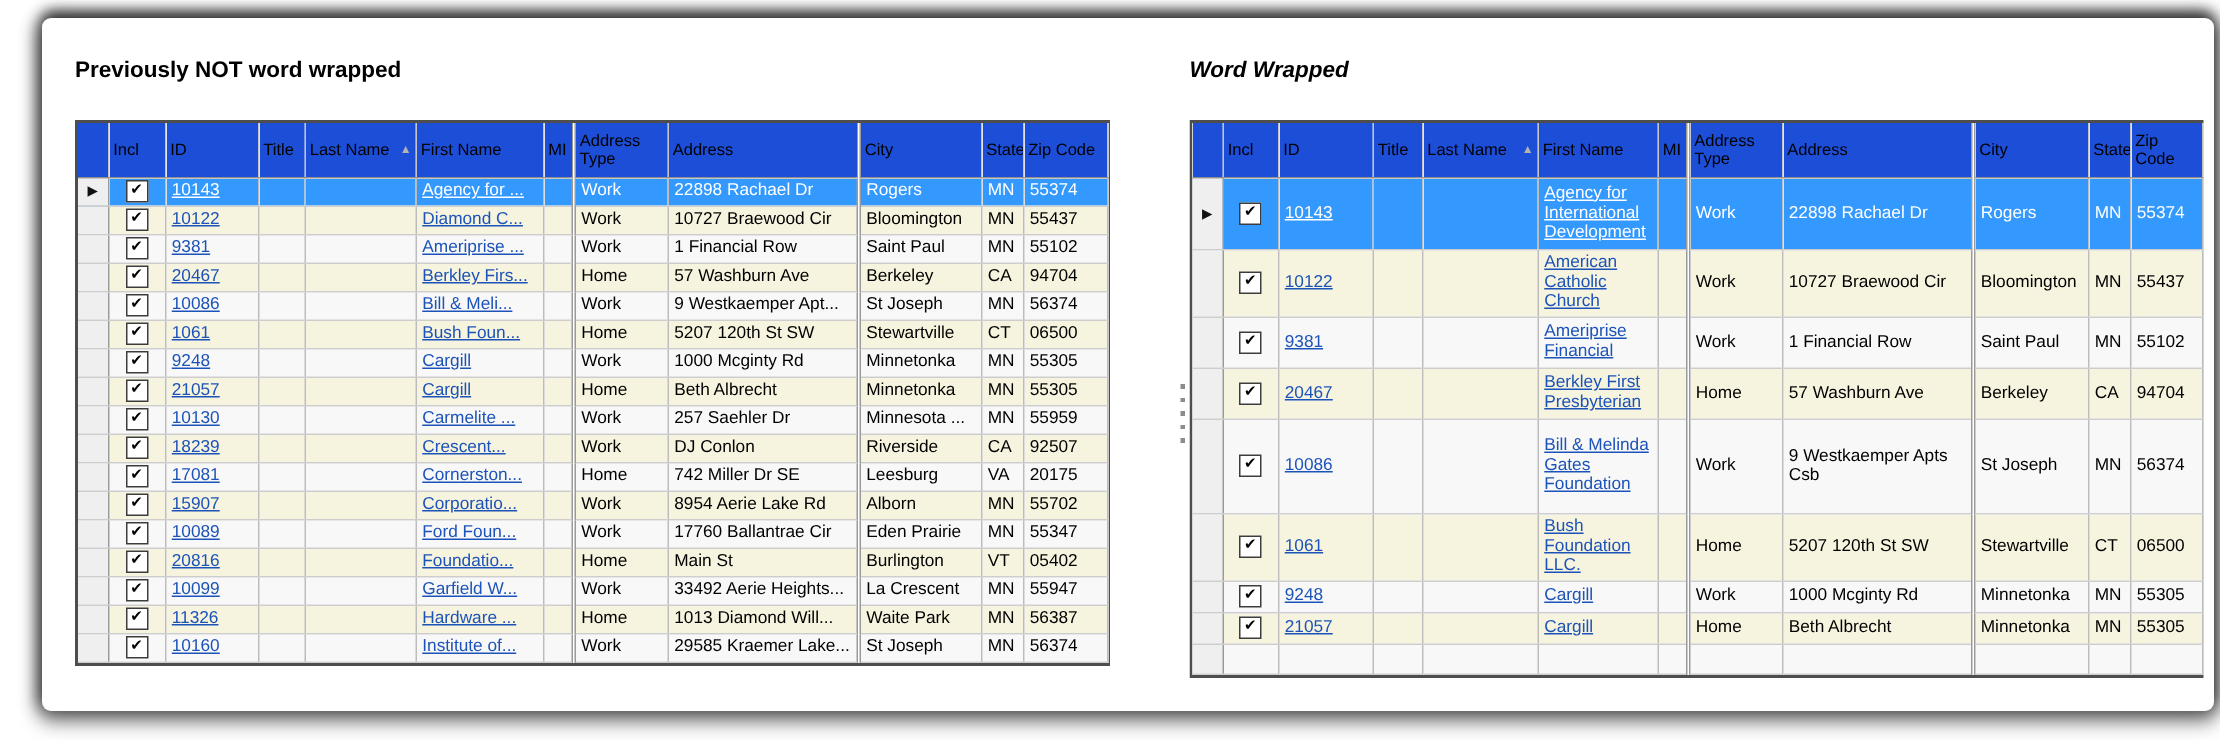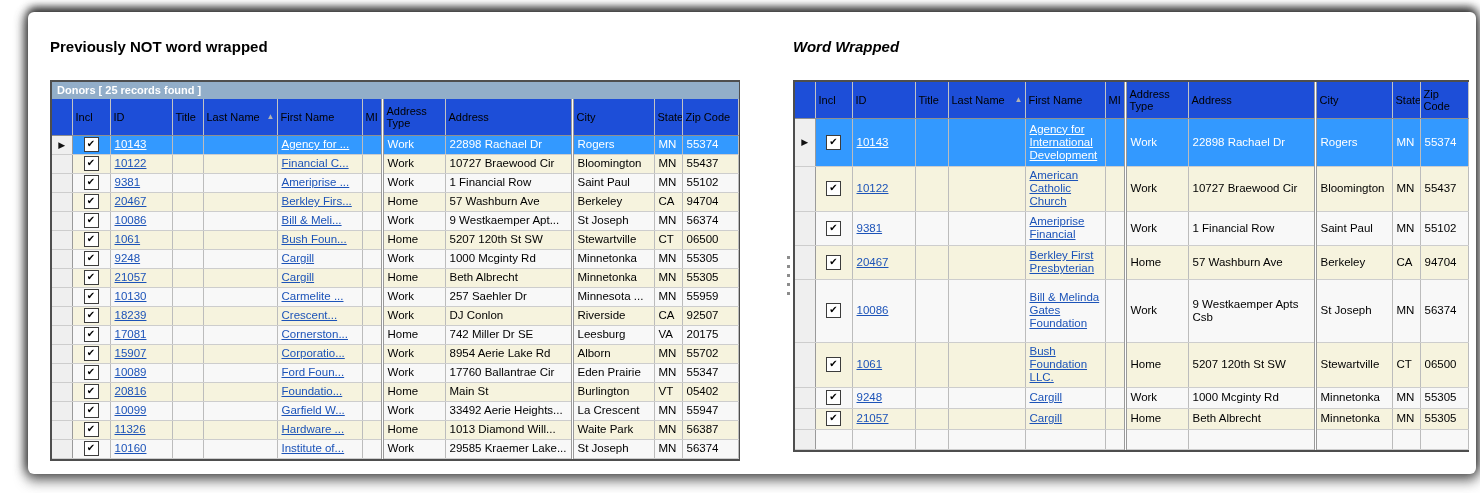--- a/index.html
+++ b/index.html
@@ -63,21 +63,20 @@
 </style>
 </head>
 <body>
 
 <div class="card">
   <div class="panel-title" id="title-left">Previously NOT word wrapped</div>
   <div class="panel-title" id="title-right">Word Wrapped</div>
 
   <div class="grid" id="grid-left">
     <div class="grid-frame">
-      <div class="grid-caption">Donors [ 25 records found ]</div>
       <table id="table-left" class="nowrap" style="width: 686px;">
           <colgroup>
             <col style="width: 20px;">
             <col style="width: 38px;">
             <col style="width: 62px;">
             <col style="width: 31px;">
             <col style="width: 74px;">
             <col style="width: 85px;">
             <col style="width: 20px;">
             <col style="width: 63px;">
@@ -116,21 +115,21 @@
               <td class="band">Rogers</td>
               <td>MN</td>
               <td>55374</td>
             </tr>
             <tr>
               <td class="ind"></td>
               <td class="cincl"><span class="cb">✔</span></td>
               <td><a class="lnk" href="#">10122</a></td>
               <td></td>
               <td></td>
-              <td><a class="lnk" href="#">Financial C...</a></td>
+              <td><a class="lnk" href="#">Diamond C...</a></td>
               <td></td>
               <td class="band">Work</td>
               <td>10727 Braewood Cir</td>
               <td class="band">Bloomington</td>
               <td>MN</td>
               <td>55437</td>
             </tr>
             <tr>
               <td class="ind"></td>
               <td class="cincl"><span class="cb">✔</span></td>

